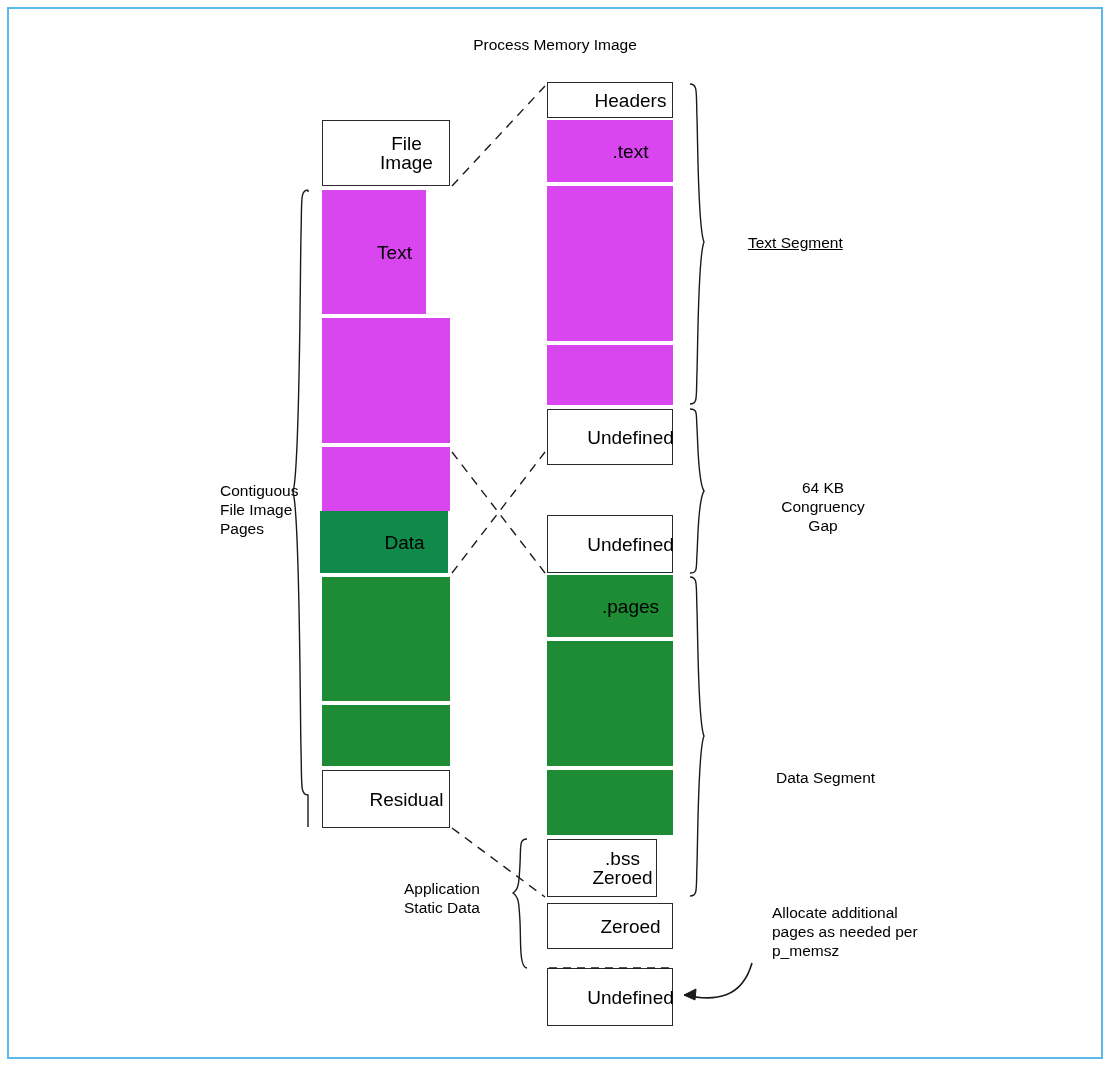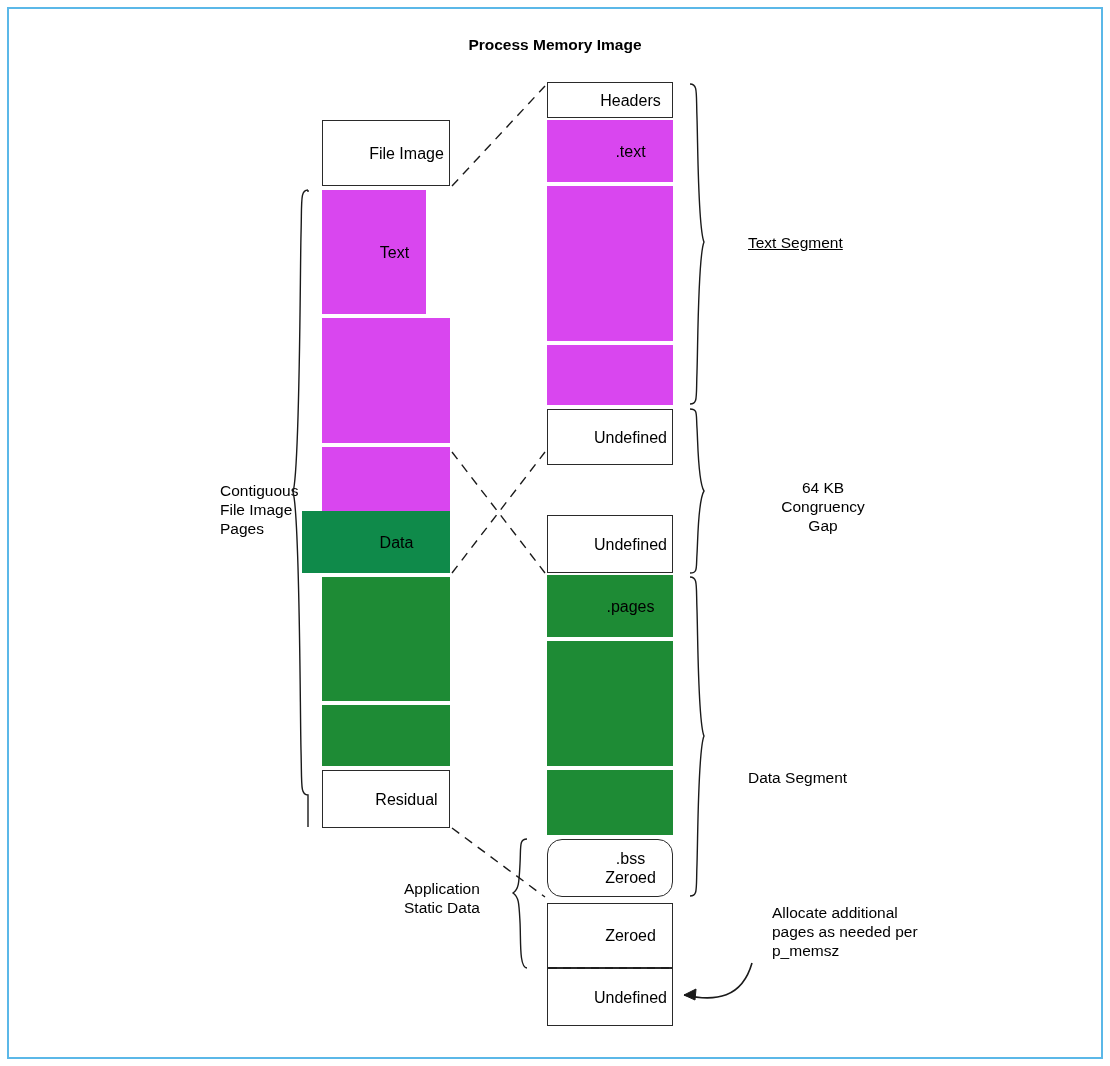--- a/index.html
+++ b/index.html
@@ -35,29 +35,28 @@
     white-space: pre-line;
   }
   .title {
     position: absolute;
     font-size: 15.5px;
     color: #000;
     left: 0;
     top: 36px;
     width: 1110px;
     text-align: center;
-    font-weight: bold;
   }
   .box {
     position: absolute;
     box-sizing: border-box;
     display: flex;
     align-items: center;
     justify-content: center;
-    font-size: 16px;
+    font-size: 19px;
     color: #000;
     text-align: center;
     line-height: 19px;
     padding-left: 41px;
   }
   .box.white {
     background: #ffffff;
     border: 1.5px solid #2a2a2a;
   }
   .box.blue {
@@ -99,21 +98,21 @@
   </div>
 
   <div class="box blue" style="left:322px; top:318px; width:128px; height:125px;">
     <span></span>
   </div>
 
   <div class="box blue" style="left:322px; top:447px; width:128px; height:64px;">
     <span></span>
   </div>
 
-  <div class="box green-dark" style="left:302px; top:511px; width:148px; height:62px;">
+  <div class="box green-dark" style="left:320px; top:511px; width:128px; height:62px;">
     <span>Data</span>
   </div>
 
   <div class="box green" style="left:322px; top:577px; width:128px; height:124px;">
     <span></span>
   </div>
 
   <div class="box green" style="left:322px; top:705px; width:128px; height:61px;">
     <span></span>
   </div>
@@ -151,47 +150,47 @@
   </div>
 
   <div class="box green" style="left:547px; top:641px; width:126px; height:125px;">
     <span></span>
   </div>
 
   <div class="box green" style="left:547px; top:770px; width:126px; height:65px;">
     <span></span>
   </div>
 
-  <div class="box white" style="left:547px; top:839px; width:126px; height:58px;border-radius:15px;">
+  <div class="box white" style="left:547px; top:839px; width:110px; height:58px;">
     <span>.bss
 Zeroed</span>
   </div>
 
-  <div class="box white" style="left:547px; top:903px; width:126px; height:65px;">
+  <div class="box white" style="left:547px; top:903px; width:126px; height:46px;">
     <span>Zeroed</span>
   </div>
 
   <div class="box white" style="left:547px; top:968px; width:126px; height:58px;">
     <span>Undefined</span>
   </div>
 
   <div class="lbl" style="left:181px; top:481px; width:130px; text-align:left;margin-left:39px;">Contiguous
 File Image
 Pages</div>
 
   <div class="lbl" style="left:404px; top:879px; width:120px; text-align:left;">Application
 Static Data</div>
 
   <div class="lbl" style="left:748px; top:233px; width:150px; text-align:left;text-decoration:underline;">Text Segment</div>
 
   <div class="lbl" style="left:748px; top:478px; width:150px; text-align:center;">64 KB
 Congruency
 Gap</div>
 
-  <div class="lbl" style="left:748px; top:768px; width:160px; text-align:left;">Data Segment</div>
+  <div class="lbl" style="left:776px; top:768px; width:160px; text-align:left;">Data Segment</div>
 
   <div class="lbl" style="left:744px; top:903px; width:200px; text-align:left;margin-left:28px;">Allocate additional
 pages as needed per
 p_memsz</div>
 
   <svg class="overlay" viewBox="0 0 1110 1066">
 
     <path d="M 308 190 C 300 190 302 200 301 235 C 300 275 300 470 293 492 C 300 514 300 710 301 750 C 302 785 300 795 308 795 L 308 827" fill="none" stroke="#1a1a1a" stroke-width="1.4"></path>
     <path d="M 308 190 L 308 192" fill="none" stroke="#1a1a1a" stroke-width="1.4"></path>
 

